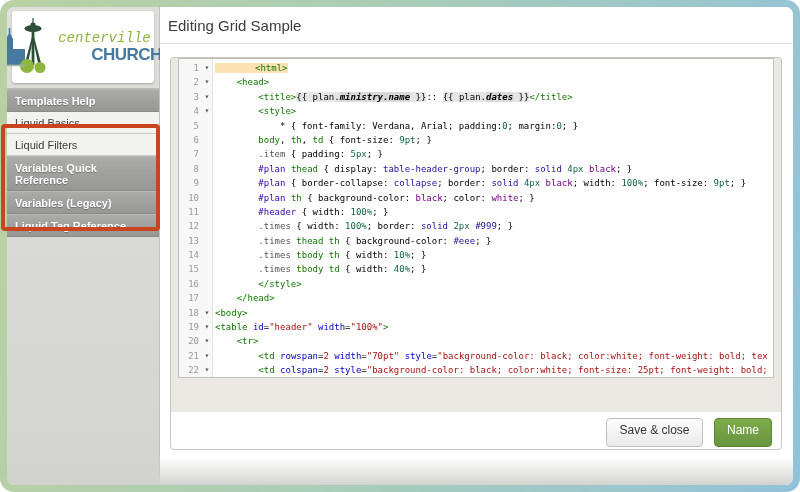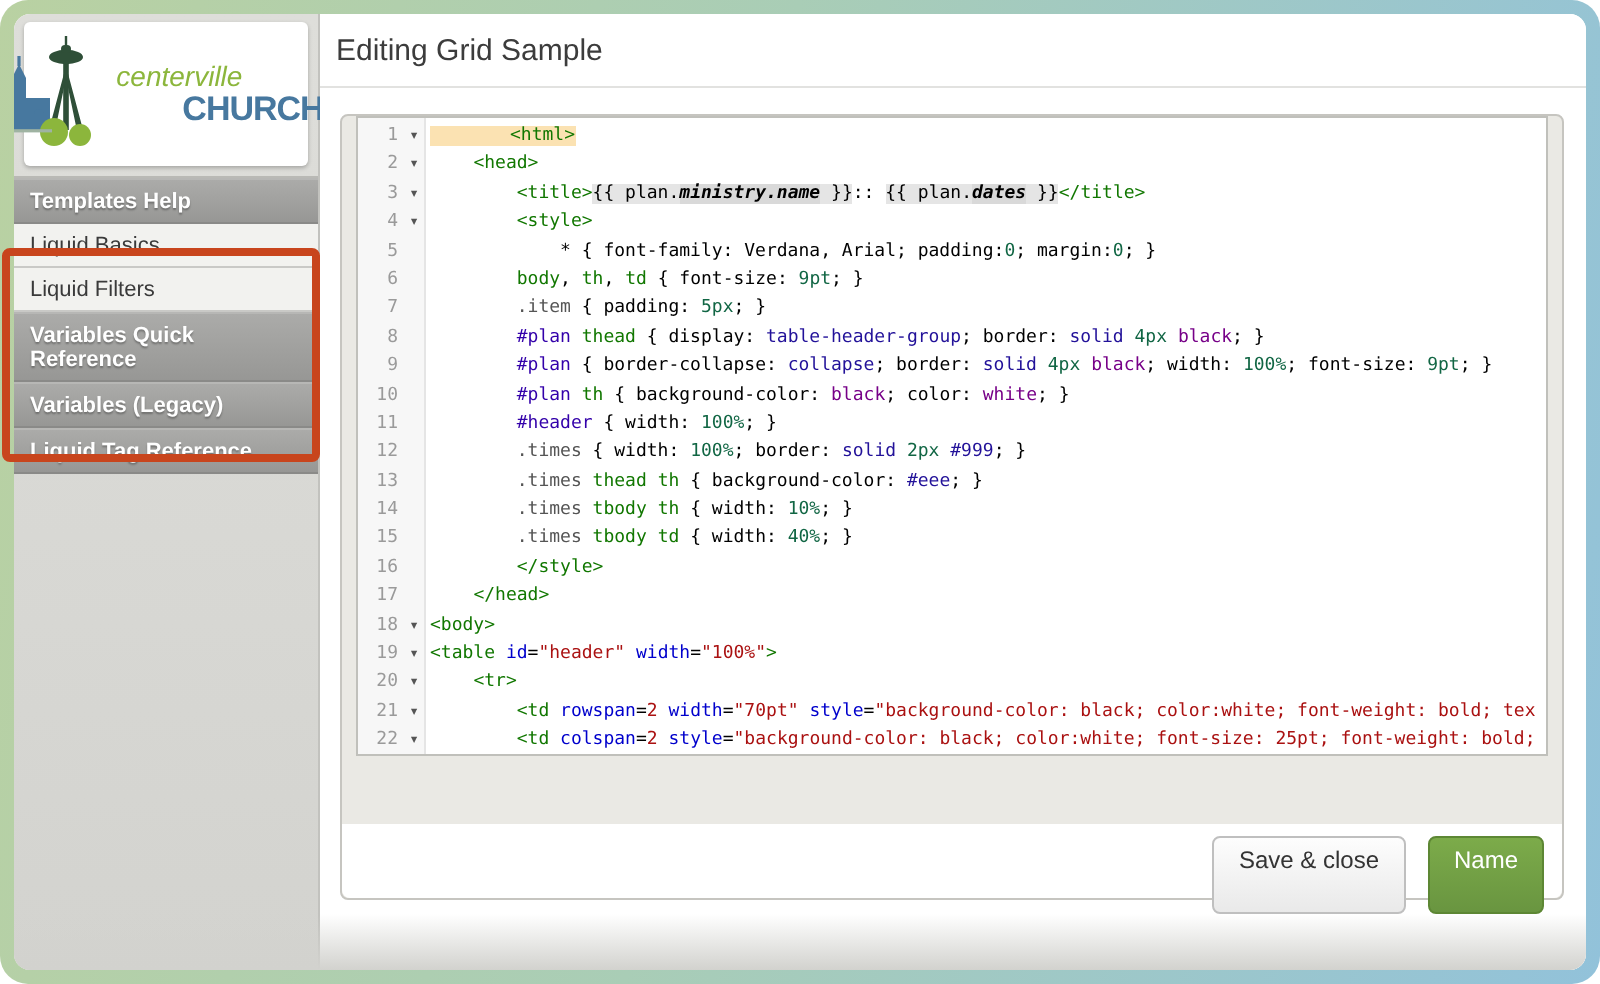--- a/index.html
+++ b/index.html
@@ -18,21 +18,21 @@
   .sidebar{
     width:153px; flex:0 0 153px; background:linear-gradient(#dededa,#d3d3cf);
     border-right:1px solid #c2c2be; position:relative;
   }
   .logo-card{
     margin:4px 5px 5px 5px; height:72px; background:#fff; border-radius:3px;
     box-shadow:0 1px 2px rgba(0,0,0,.25); display:flex; align-items:center;
     justify-content:center; gap:2px; padding:4px;
   }
   .logo-text{ text-align:left; line-height:1; }
-  .logo-text .l1{ font-style:italic; color:#8cb63c; font-size:14px; display:block; }
+  .logo-text .l1{ font-style:italic; color:#8cb63c; font-size:14px; display:block;font-family:Liberation Mono, monospace; }
   .logo-text .l2{ color:#47789f; font-size:17px; font-weight:bold; letter-spacing:-.5px; display:block; margin-top:1px;margin-left:33px;}
   .nav{ border-top:1px solid #b9b9b5; }
   .nav-item{ font-size:11px; padding:5px 8px 4px 8px; cursor:pointer; }
   .nav-item.header{
     background:linear-gradient(#ararac,#9a9a98); 
     background:linear-gradient(#ababa9,#979795);
     color:#fff; font-weight:bold; text-shadow:0 1px 1px rgba(0,0,0,.3);
     border-bottom:1px solid #8a8a88; border-top:1px solid #b7b7b5;
   }
   .nav-item.light{
@@ -88,21 +88,21 @@
   .tok-b{ color:#3300aa; }
   .tok-hl{ color:#117700; background:#fbe2b2;padding-left:40px; }
   .tok-lq{ background:#e5e5e5; }
   .tok-lv{ background:#d9d9d9; font-style:italic; font-weight:bold; }
   
   .panel-footer{
     position:absolute; left:0; right:0; bottom:0; height:37px; background:#fff;
     border-radius:0 0 4px 4px; text-align:right; padding:6px 9px;
   }
   .btn{
-    display:inline-block; font-size:12px; padding:4px 12px 19px 12px;
+    display:inline-block; font-size:12px; padding:4px 12px 9px 12px;
     border-radius:4px; cursor:pointer; vertical-align:top;
     font-family:"Liberation Sans",sans-serif;
   }
   .btn-plain{
     background:linear-gradient(#fdfdfd,#e9e9e9); border:1px solid #bfbfbf; color:#333;
   }
   .btn-primary{
     background:linear-gradient(#7cab4a,#699540); border:1px solid #5d8734; color:#fff;
     margin-left:7px;
   }

